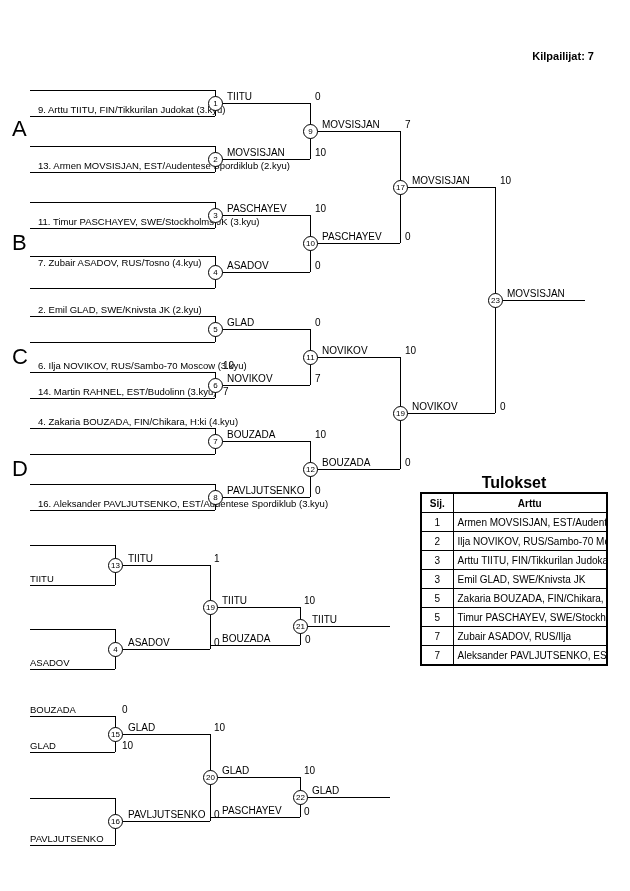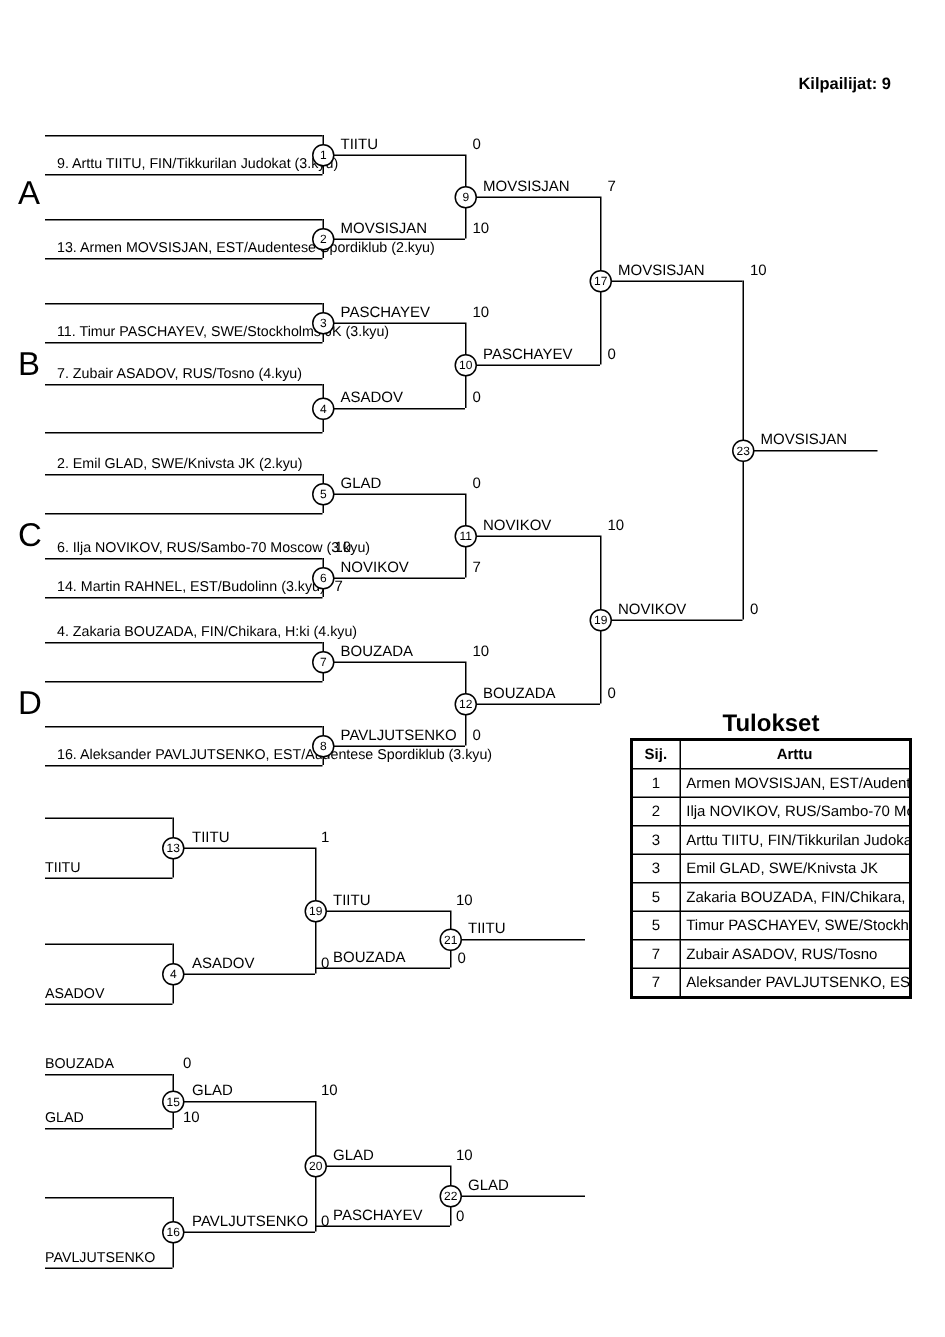--- a/index.html
+++ b/index.html
@@ -23,21 +23,21 @@
                           white-space:nowrap;font-weight:normal;}
   .results th{font-weight:bold;text-align:center;}
   .results td.place{text-align:center;}
   .results td.name{padding-left:4px;text-align:left;}
 </style>
 </head>
 <body>
 
 <div class="page">
 
-  <div class="competitors">Kilpailijat: 9</div>
+  <div class="competitors">Kilpailijat: 7</div>
 
   <div class="pool" style="top:118px">A</div>
   <div class="pool" style="top:232px">B</div>
   <div class="pool" style="top:346px">C</div>
   <div class="pool" style="top:458px">D</div>
 
   <div id="bracket">
       <div class="hl" style="left: 30px; top: 90px; width: 185px;"></div>
       <div class="hl" style="left: 30px; top: 116px; width: 185px;"></div>
       <div class="hl" style="left: 30px; top: 146px; width: 185px;"></div>
@@ -129,21 +129,21 @@
       <div class="node" style="left: 108px; top: 642px;">4</div>
       <div class="node" style="left: 108px; top: 727px;">15</div>
       <div class="node" style="left: 108px; top: 814px;">16</div>
       <div class="node" style="left: 203px; top: 600px;">19</div>
       <div class="node" style="left: 203px; top: 770px;">20</div>
       <div class="node" style="left: 293px; top: 619px;">21</div>
       <div class="node" style="left: 293px; top: 790px;">22</div>
       <div class="entry" style="left: 38px; top: 104px;">9. Arttu TIITU, FIN/Tikkurilan Judokat (3.kyu)</div>
       <div class="entry" style="left: 38px; top: 160px;">13. Armen MOVSISJAN, EST/Audentese Spordiklub (2.kyu)</div>
       <div class="entry" style="left: 38px; top: 216px;">11. Timur PASCHAYEV, SWE/Stockholms JK (3.kyu)</div>
-      <div class="entry" style="left: 38px; top: 244px;">7. Zubair ASADOV, RUS/Tosno (4.kyu)</div>
+      <div class="entry" style="left: 38px; top: 257px;">7. Zubair ASADOV, RUS/Tosno (4.kyu)</div>
       <div class="entry" style="left: 38px; top: 304px;">2. Emil GLAD, SWE/Knivsta JK (2.kyu)</div>
       <div class="entry" style="left: 38px; top: 360px;">6. Ilja NOVIKOV, RUS/Sambo-70 Moscow (3.kyu)</div>
       <div class="entry" style="left: 38px; top: 386px;">14. Martin RAHNEL, EST/Budolinn (3.kyu)</div>
       <div class="entry" style="left: 38px; top: 416px;">4. Zakaria BOUZADA, FIN/Chikara, H:ki (4.kyu)</div>
       <div class="entry" style="left: 38px; top: 498px;">16. Aleksander PAVLJUTSENKO, EST/Audentese Spordiklub (3.kyu)</div>
       <div class="lbl" style="left: 227px; top: 91px;">TIITU</div>
       <div class="lbl" style="left: 227px; top: 147px;">MOVSISJAN</div>
       <div class="lbl" style="left: 227px; top: 203px;">PASCHAYEV</div>
       <div class="lbl" style="left: 227px; top: 260px;">ASADOV</div>
       <div class="lbl" style="left: 227px; top: 317px;">GLAD</div>
@@ -232,21 +232,21 @@
       <tr>
           <td class="place">5</td>
           <td class="name">Zakaria BOUZADA, FIN/Chikara, H:ki</td>
         </tr>
       <tr>
           <td class="place">5</td>
           <td class="name">Timur PASCHAYEV, SWE/Stockholms JK</td>
         </tr>
       <tr>
           <td class="place">7</td>
-          <td class="name">Zubair ASADOV, RUS/Tosno</td>
+          <td class="name">Zubair ASADOV, RUS/Ilja</td>
         </tr>
       <tr>
           <td class="place">7</td>
           <td class="name">Aleksander PAVLJUTSENKO, EST/Audent</td>
         </tr>
     </tbody>
   </table>
 
 </div>
 

